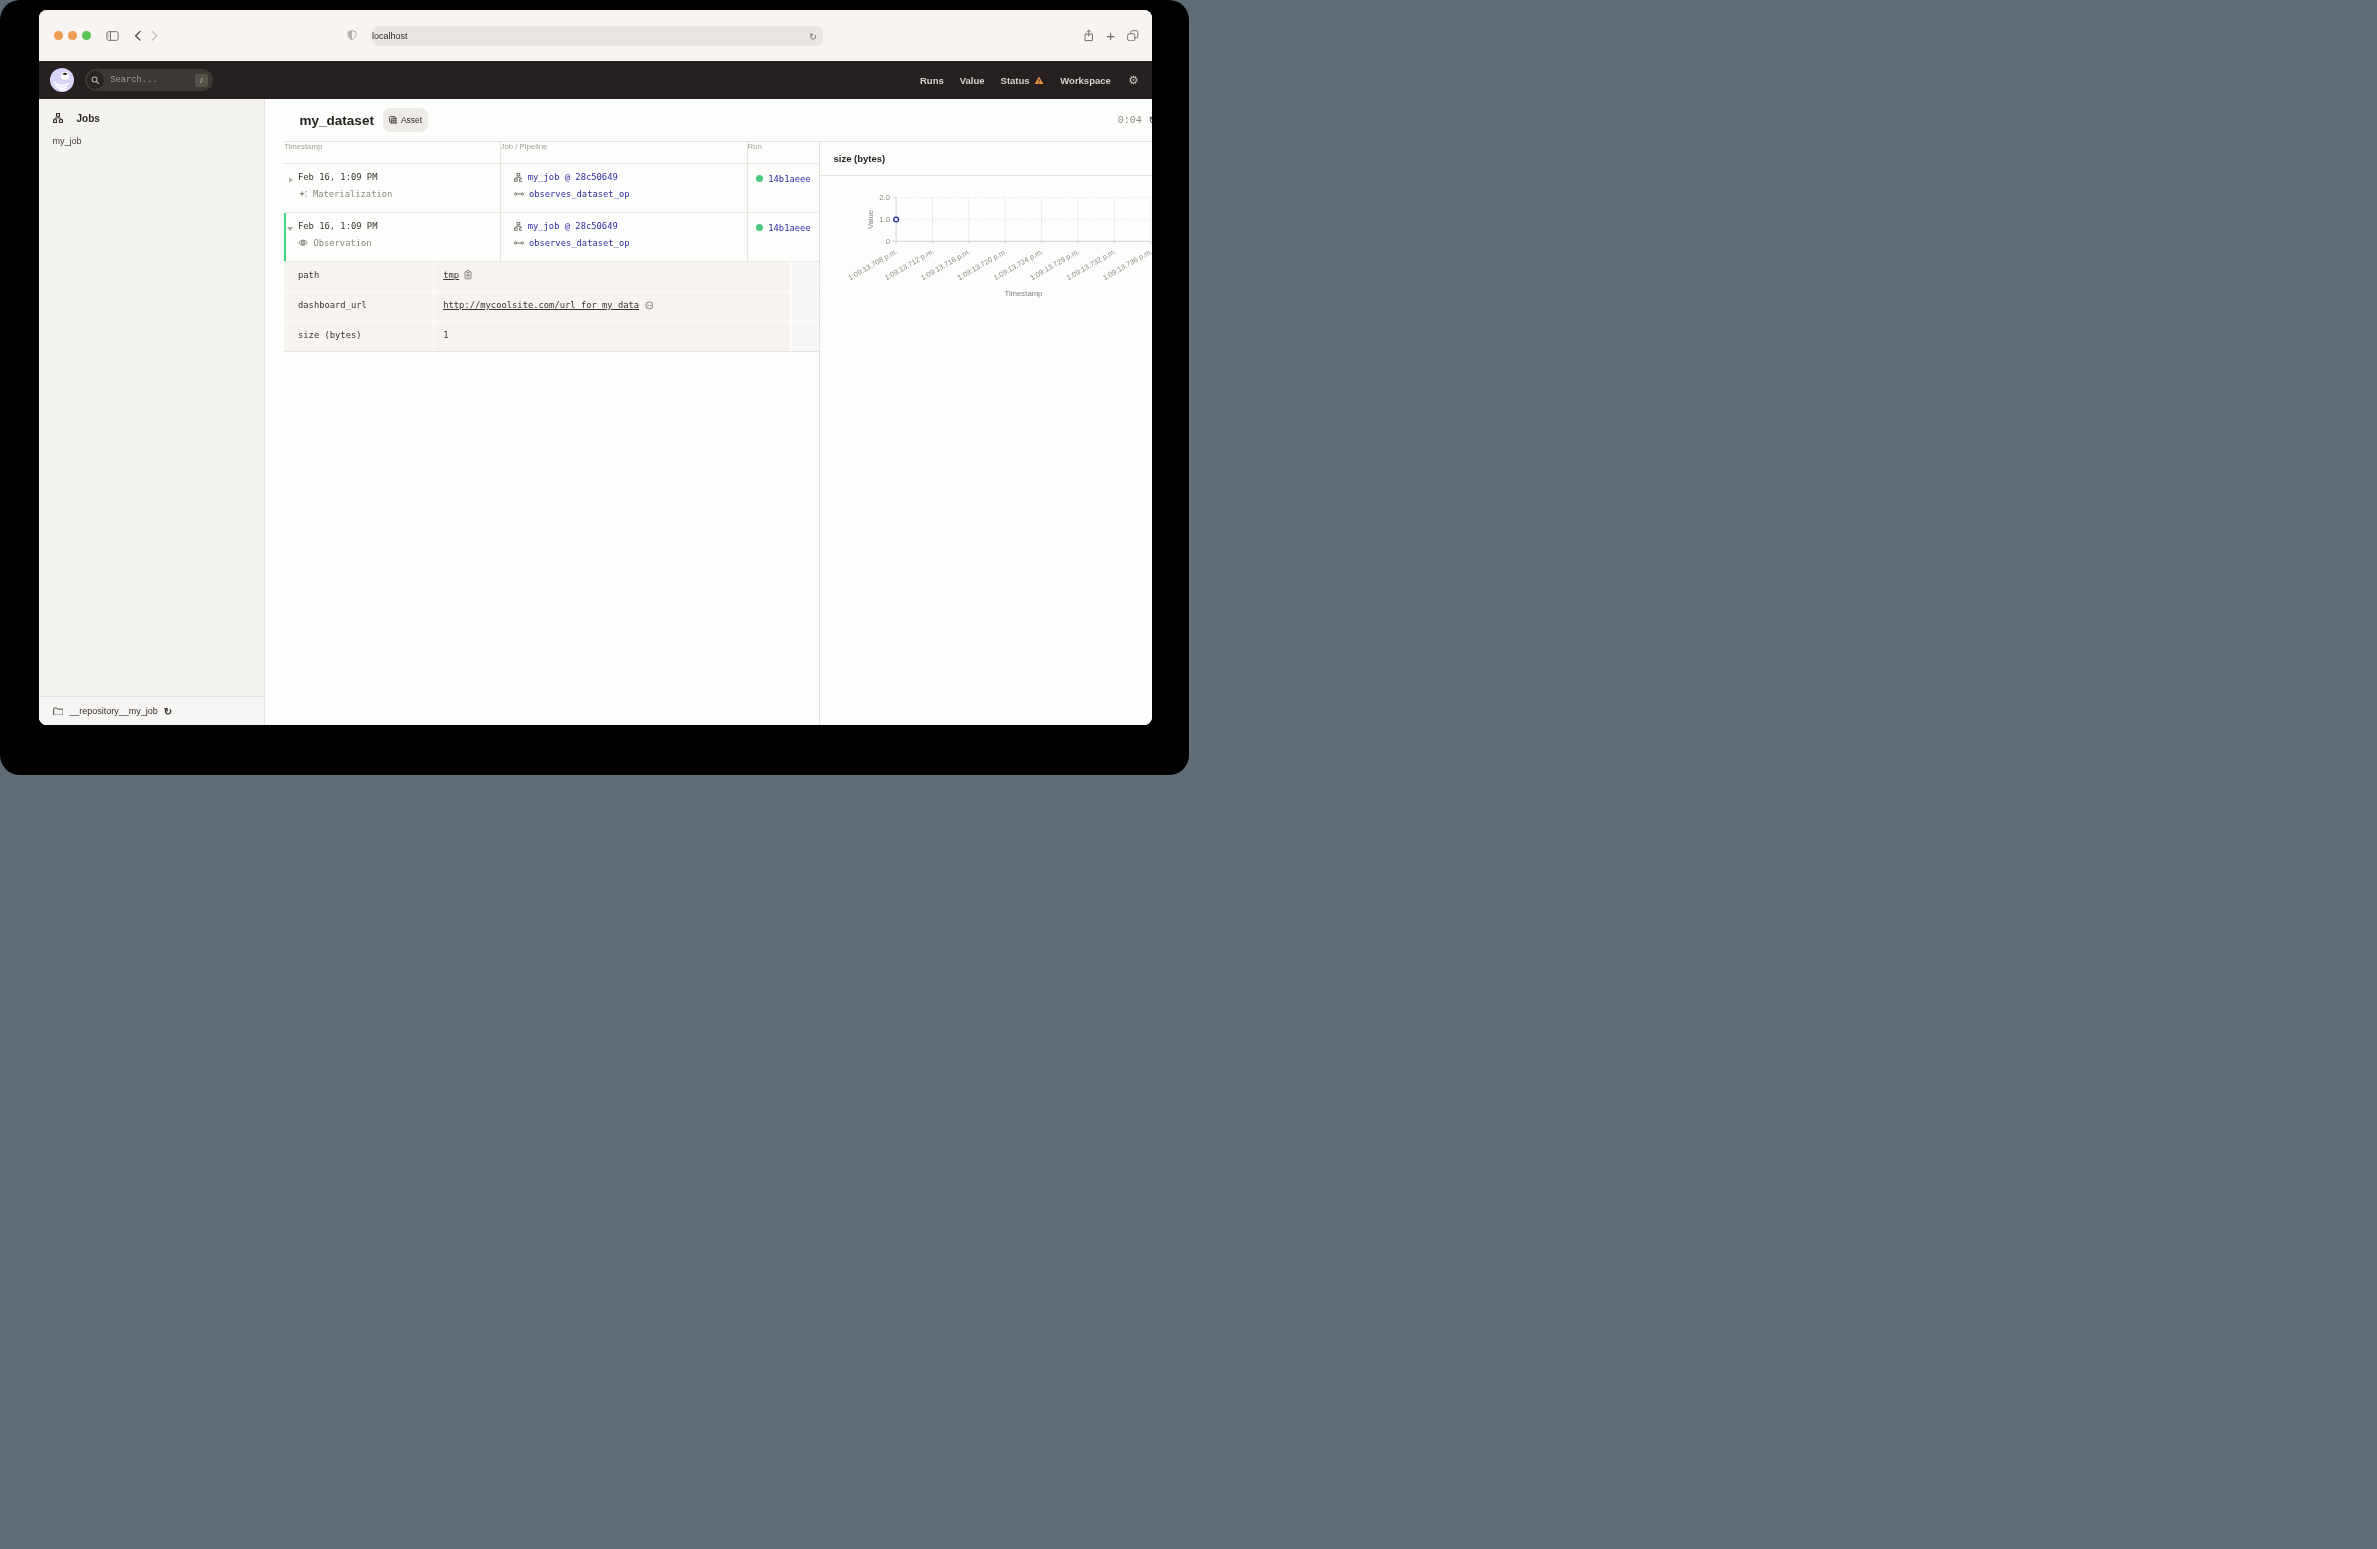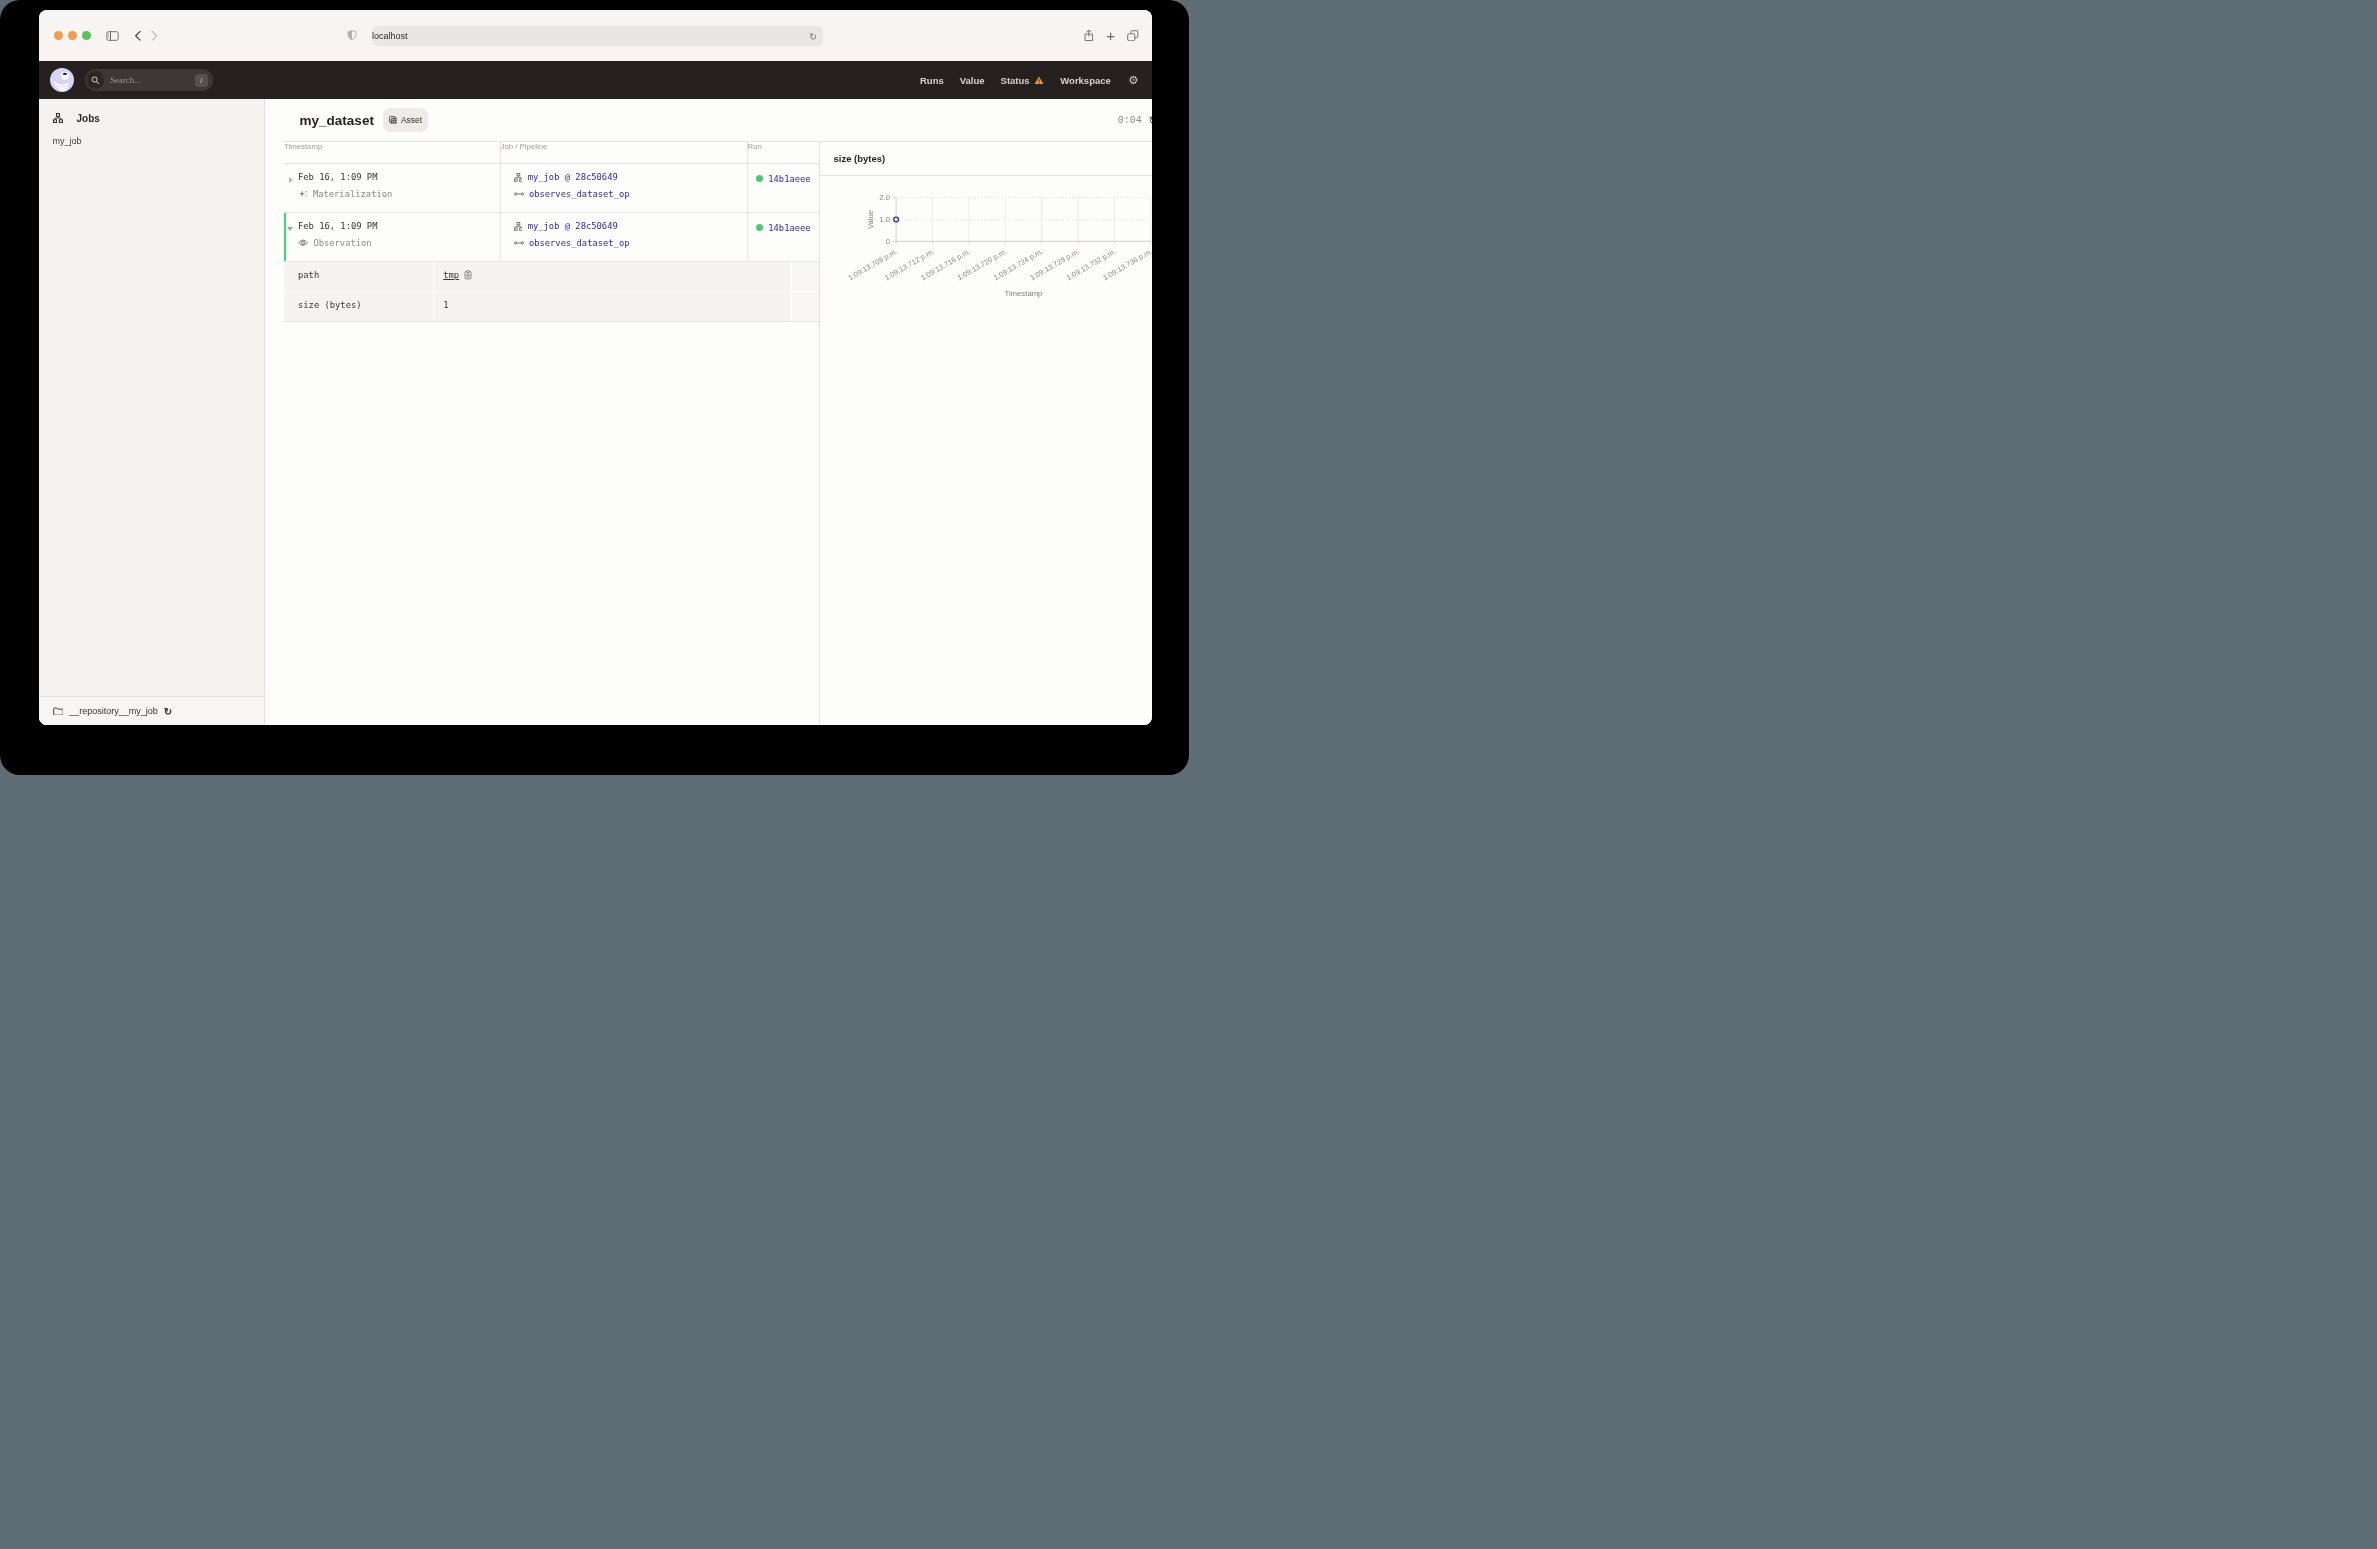--- a/index.html
+++ b/index.html
@@ -26,21 +26,21 @@
   .tb-plus { font-size:15px; font-weight:400; color:#6e6a66; line-height:1; }
 
   
   .app-header { height:38px; background:#262120; display:flex; align-items:center; }
   .logo { width:24px; height:24px; margin-left:10.8px; flex:none; }
   .searchpill { margin-left:10.8px; width:128px; height:21.6px; background:#3d3834; border-radius:10.8px;
                 display:flex; align-items:center; position:relative; }
   .search-circle { width:17.6px; height:17.6px; margin-left:2px; border-radius:50%; background:#2b2623;
                    display:flex; align-items:center; justify-content:center; }
   .searchpill input { background:transparent; border:none; outline:none; color:#e2ddd8; font-size:8.8px;
-                      margin-left:6px; width:71px; font-family:Liberation Serif, serif; }
+                      margin-left:6px; width:71px; font-family:Liberation Mono, monospace; }
   .searchpill input::placeholder { color:#9f9993; }
   .slash { position:absolute; right:4.7px; width:13px; height:13px; border-radius:2.7px; background:#57514c;
            color:#d9d4cf; font-size:8px; display:flex; align-items:center; justify-content:center; }
   .nav { margin-left:auto; display:flex; align-items:center; gap:16px; padding-right:13.5px; }
   .nav-item { color:#d7d2ce; font-size:9.5px; font-weight:600; display:flex; align-items:center; gap:4.7px; }
   .gear { font-size:11.5px; color:#ccc7c2; margin-left:1.4px; }
 
   
   .app-body { display:flex; height:626px; background:#fdfdfc; }
   .sidebar { width:226px; background:#f5f3f0; border-right:0.7px solid #e3e0dd; position:relative; flex:none; }
@@ -358,20 +358,34 @@
                     <rect x="1.5" y="2.2" width="9" height="11" rx="1"></rect>
                       <rect x="4" y="0.7" width="4" height="3" rx="0.8" fill="#f6f3f1"></rect>
                     <line x1="3.5" y1="6" x2="8.5" y2="6"></line>
                       <line x1="3.5" y1="8.2" x2="8.5" y2="8.2"></line>
                       <line x1="3.5" y1="10.4" x2="8.5" y2="10.4"></line>
                   </svg>
                 </span>
               </div>
               <div class="md-fill"></div>
             </div>
+            <div class="md-row">
+              <div class="md-key">dashboard_url</div>
+              <div class="md-val">
+                <a class="md-link" href="#">http://mycoolsite.com/url_for_my_data</a>
+                <span class="icon-g" style="color:#76716c; margin-top:1.4px;">
+                  <svg width="8.8" height="8.8" viewBox="0 0 13 13" fill="none" stroke="currentColor" stroke-width="1.3">
+                    <circle cx="6.5" cy="6.5" r="5.2"></circle>
+                      <line x1="3.4" y1="6.5" x2="5.6" y2="6.5"></line>
+                      <line x1="7.4" y1="6.5" x2="9.6" y2="6.5"></line>
+                  </svg>
+                </span>
+              </div>
+              <div class="md-fill"></div>
+            </div>
             <div class="md-row md-bottom">
               <div class="md-key">size (bytes)</div>
               <div class="md-val">
                   <span>1</span>
                 </div>
               <div class="md-fill"></div>
             </div>
           </div>
         </div>
 

